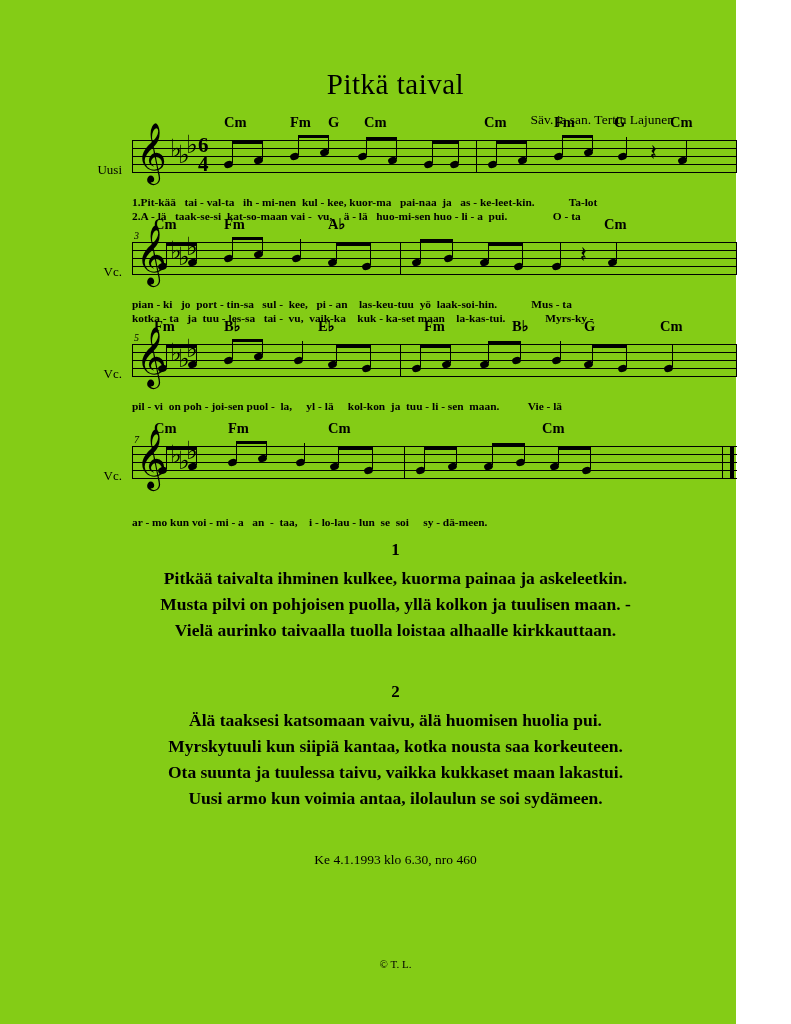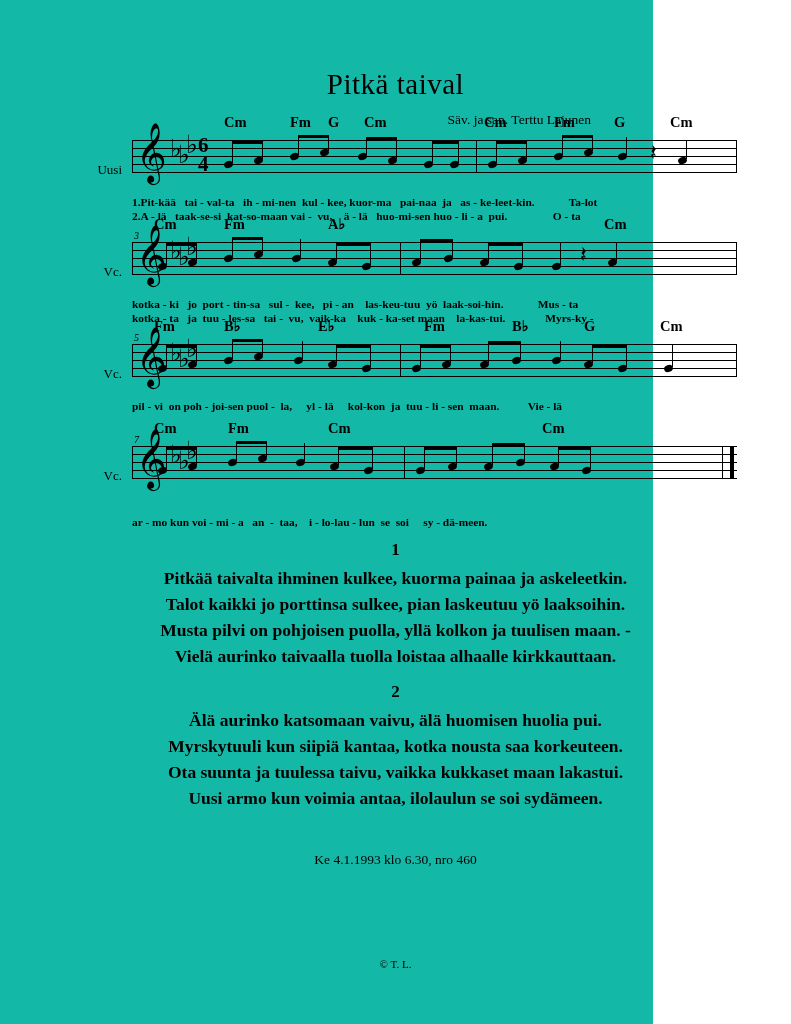--- a/index.html
+++ b/index.html
@@ -10,23 +10,23 @@
   body {
     width: 791px;
     height: 1024px;
     position: relative;
     font-family: "Liberation Serif", serif;
     color: #000;
     overflow: hidden;
   }
   .page {
     position: relative;
-    width: 653px;
+    width: 736px;
     height: 1024px;
-    background: #14b8a6;
+    background: #84cc16;
   }
 
   
   .title {
     position: absolute;
     top: 68px;
     left: 0;
     width: 791px;
     text-align: center;
     font-size: 29px;
@@ -367,21 +367,21 @@
         <div class="stem" style="left:390px; top:1px; height:22px"></div>
       <div class="beam" style="left:356px; top:1px; width:35px"></div>
       <div class="note" style="left:420px; top:21px"></div>
         <div class="stem" style="left:428px; top:1px; height:22px"></div>
       <div class="rest" style="left:448px; top:2px">𝄽</div>
       <div class="note" style="left:476px; top:17px"></div>
         <div class="stem" style="left:484px; top:1px; height:18px"></div>
 
       <div class="barline" style="left:604px"></div>
     </div>
-    <div class="lyrics lyr-a">kotka - ki   jo  port - tin-sa   sul -  kee,   pi - an    las-keu-tuu  yö  laak-soi-hin.            Mus - ta</div>
+    <div class="lyrics lyr-a">pian - ki   jo  port - tin-sa   sul -  kee,   pi - an    las-keu-tuu  yö  laak-soi-hin.            Mus - ta</div>
     <div class="lyrics lyr-b">kotka - ta   ja  tuu - les-sa   tai -  vu,  vaik-ka    kuk - ka-set maan    la-kas-tui.              Myrs-ky -</div>
   </div>
 
   <div class="system sys3">
     <div class="instr">Vc.</div>
     <div class="staff-wrap">
       <div class="measure-no">5</div>
       <div class="staff">
         <div class="line l0"></div>
           <div class="line l1"></div>
@@ -508,28 +508,27 @@
 
       <div class="barline end-thin" style="left:590px"></div>
       <div class="barline end-thick" style="left:598px"></div>
     </div>
     <div class="lyrics lyr-b">ar - mo kun voi - mi - a   an  -  taa,    i - lo-lau - lun  se  soi     sy - dä-meen.</div>
   </div>
 
   <div class="verse verse1">
     <div class="verse-num">1</div>
     <div class="verse-line">Pitkää taivalta ihminen kulkee, kuorma painaa ja askeleetkin.</div>
-    <div class="verse-line">Talot kaikki jo porttinsa sulkee, pian laskeutuu yö laaksoihin.</div>
     <div class="verse-line">Musta pilvi on pohjoisen puolla, yllä kolkon ja tuulisen maan. -</div>
     <div class="verse-line">Vielä aurinko taivaalla tuolla loistaa alhaalle kirkkauttaan.</div>
   </div>
 
   <div class="verse verse2">
     <div class="verse-num">2</div>
-    <div class="verse-line">Älä aurinko katsomaan vaivu, älä huomisen huolia pui.</div>
+    <div class="verse-line">Älä taaksesi katsomaan vaivu, älä huomisen huolia pui.</div>
     <div class="verse-line">Myrskytuuli kun siipiä kantaa, kotka nousta saa korkeuteen.</div>
     <div class="verse-line">Ota suunta ja tuulessa taivu, vaikka kukkaset maan lakastui.</div>
     <div class="verse-line">Uusi armo kun voimia antaa, ilolaulun se soi sydämeen.</div>
   </div>
 
   <div class="datestamp">Ke 4.1.1993 klo 6.30, nro 460</div>
   <div class="copyright">© T. L.</div>
 
 </div>
 

